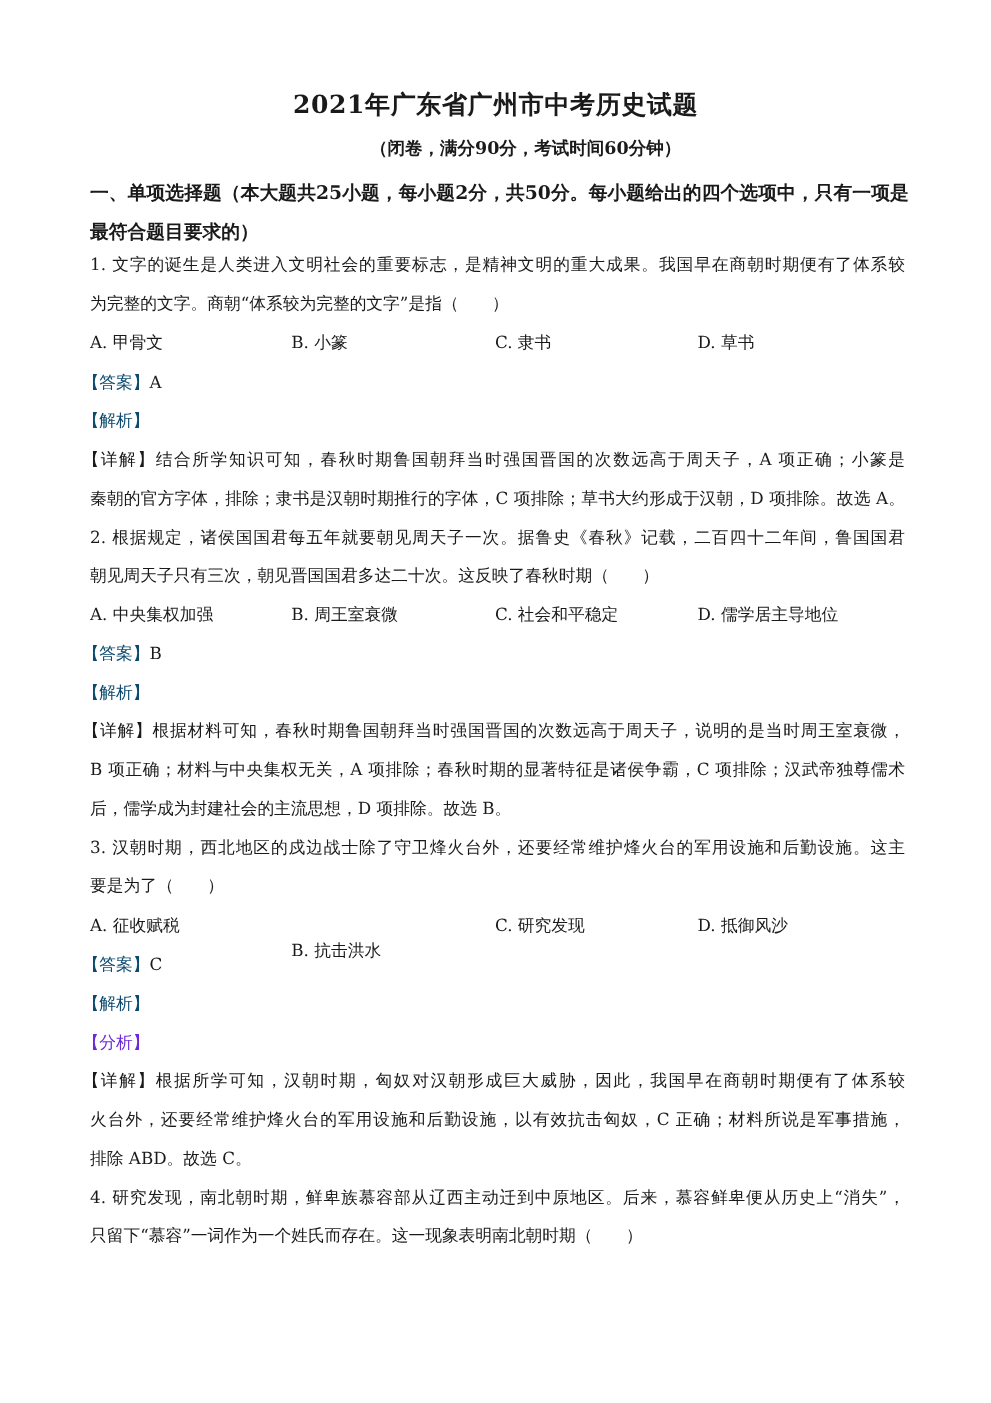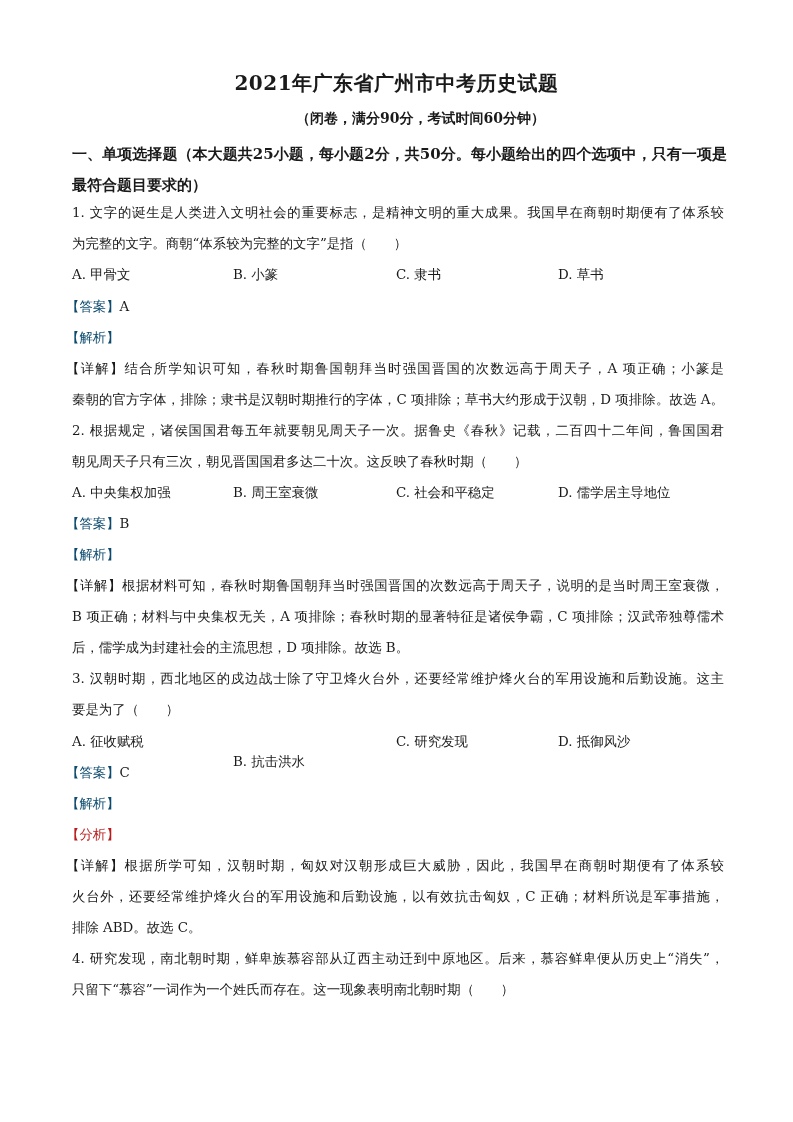--- a/index.html
+++ b/index.html
@@ -11,21 +11,21 @@
     .subtitle { position: absolute; left: 0; width: 793px; top: 110px; text-align: center;
                 font-size: 14px; font-weight: bold; padding-left: 24px; }
     .section { position: absolute; left: 72px; width: 655px; top: 139px;
                font-size: 15px; font-weight: bold; line-height: 31px; text-align: justify; }
     .line { position: absolute; left: 72px; width: 652px; font-size: 13.4px; line-height: 20px;
             white-space: nowrap; text-align: justify; text-align-last: justify; }
     .line.last { text-align-last: left; }
     .opt { position: absolute; font-size: 13.4px; line-height: 20px; white-space: nowrap; }
     .tag { position: absolute; left: 66px; font-size: 13.4px; line-height: 20px; white-space: nowrap; }
     .tag .bracket-label { color: #0c4a6e; }
-    .tag.plain .bracket-label { color: #b91c1c; }
+    .tag.plain .bracket-label { color: #6d28d9; }
     .detail-label { color: #1a1a1a; }
   </style>
 </head>
 <body>
 
 <div class="page">
 
   <div class="title">2021年广东省广州市中考历史试题</div>
   <div class="subtitle">（闭卷，满分90分，考试时间60分钟）</div>
   <div class="section">一、单项选择题（本大题共25小题，每小题2分，共50分。每小题给出的四个选项中，只有一项是最符合题目要求的）</div>

